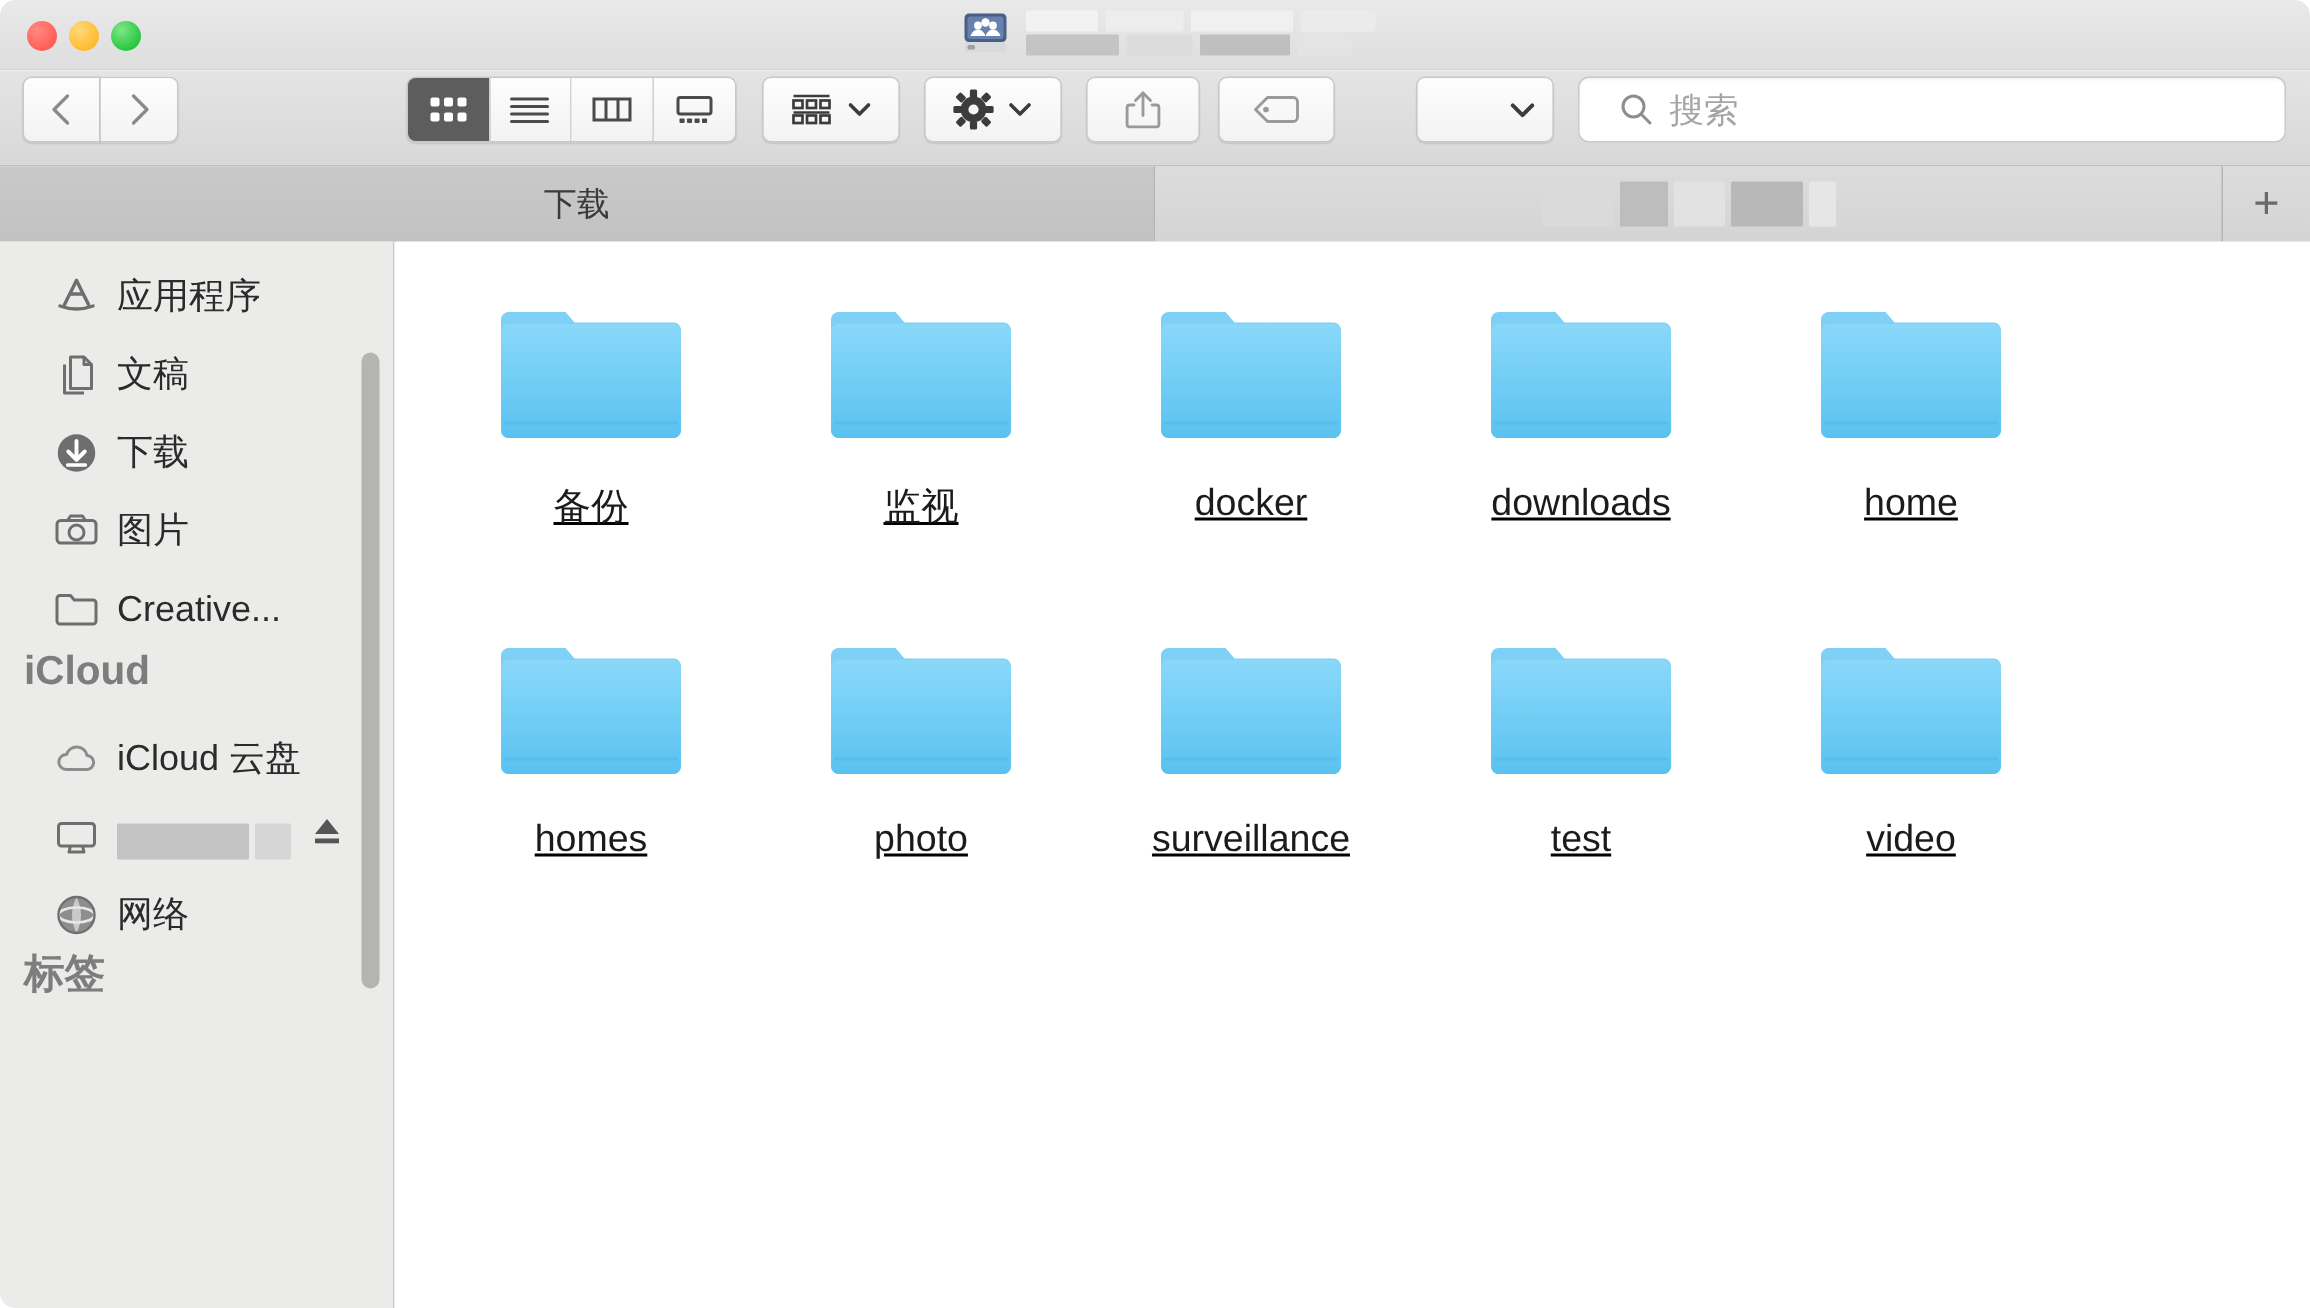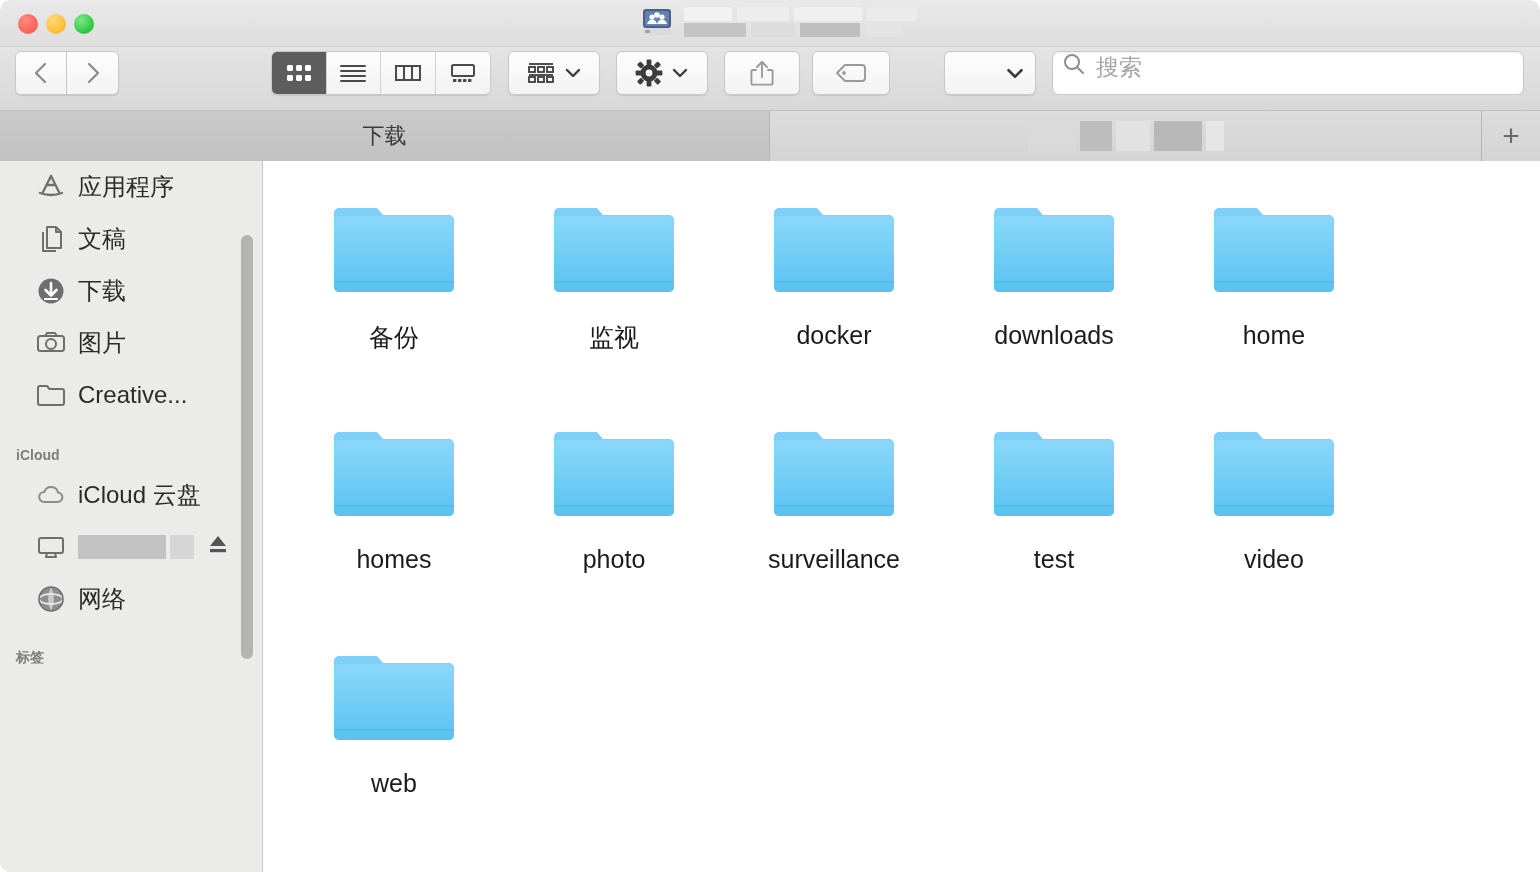--- a/index.html
+++ b/index.html
@@ -83,22 +83,22 @@
   .gear-btn { left: 616px; width: 92px; gap: 8px; }
   .share-btn{ left: 724px; width: 76px; }
   .tag-btn  { left: 812px; width: 78px; }
   .blank-dd { left: 944px; width: 92px; }
 
   .search-box {
     position: absolute; top: 4px; left: 1052px;
     width: 472px; height: 44px;
     background: #ffffff;
     border: 1px solid #c9c9c9; border-radius: 7px;
-    display: flex; align-items: flex-start; gap: 10px;
-    padding-left: 9px;
+    display: flex; align-items: center; gap: 10px;
+    padding-left: 26px;
     box-shadow: inset 0 1px 2px rgba(0,0,0,0.06);
   }
   .search-ph { color: #a5a5a5; font-size: 23px; }
 
   
   .tabbar {
     position: absolute; top: 111px; left: 0;
     width: 1540px; height: 50px;
     display: flex;
     background: #d6d6d6;
@@ -123,28 +123,28 @@
   
   .sidebar {
     position: absolute; top: 161px; left: 0;
     width: 263px; height: 711px;
     background: #ebebe9;
     border-right: 1px solid #c5c5c5;
     border-radius: 0 0 0 10px;
     overflow: hidden;
   }
   .sb-item {
-    display: flex; align-items: center; gap: 12px;
+    display: flex; align-items: flex-end; gap: 12px;
     height: 52px; padding-left: 36px;
     font-size: 24px; color: #2b2b2b;
   }
   .sb-icon { width: 30px; height: 30px; flex: 0 0 30px;
     display: flex; align-items: center; justify-content: center; }
   .sb-header {
-    font-size: 14px; color: #7d7d7d; font-weight: bold;
+    font-size: 27px; color: #7d7d7d; font-weight: bold;
     padding-left: 16px; height: 48px; display: flex; align-items: flex-end;
     padding-bottom: 6px;
   }
   .sb-scroll {
     position: absolute; left: 241px; top: 74px;
     width: 12px; height: 424px;
     background: #b4b4b0; border-radius: 6px;
   }
   .sb-redact { display: flex; gap: 4px; align-items: center; }
   .eject { margin-left: auto; margin-right: 42px; }
@@ -154,20 +154,21 @@
     position: absolute; top: 161px; left: 264px;
     width: 1276px; height: 711px;
     background: #ffffff;
     padding: 22px 0 0 20px;
   }
   .grid { display: flex; flex-wrap: wrap; }
   .cell {
     width: 220px; height: 224px;
     display: flex; flex-direction: column;
     align-items: center;
+    text-decoration: underline;
   }
   .folder { width: 124px; height: 98px; position: relative; margin-top: 18px; }
   .cell-label {
     margin-top: 22px;
     font-size: 25px; color: #1b1b1b;
     text-align: center;
     white-space: nowrap;
   }
 </style>
 </head>
@@ -575,27 +576,17 @@
         <div class="folder">
           <svg width="124" height="98" viewBox="0 0 124 98">
             <path d="M2 12 a5 5 0 0 1 5-5 H45 l6 7 H117 a5 5 0 0 1 5 5 V86 a5 5 0 0 1-5 5 H7 a5 5 0 0 1-5-5 Z" fill="#7fd0f7"></path>
             <path d="M2 20 a5 5 0 0 1 5-5 H117 a5 5 0 0 1 5 5 V86 a5 5 0 0 1-5 5 H7 a5 5 0 0 1-5-5 Z" fill="url(#fg0)"></path>
             <rect x="4" y="80" width="116" height="2" fill="#4fb8e8" opacity="0.55"></rect>
           </svg>
         </div>
         <div class="cell-label">video</div>
       </div>
 
-      <div class="cell">
-        <div class="folder">
-          <svg width="124" height="98" viewBox="0 0 124 98">
-            <path d="M2 12 a5 5 0 0 1 5-5 H45 l6 7 H117 a5 5 0 0 1 5 5 V86 a5 5 0 0 1-5 5 H7 a5 5 0 0 1-5-5 Z" fill="#7fd0f7"></path>
-            <path d="M2 20 a5 5 0 0 1 5-5 H117 a5 5 0 0 1 5 5 V86 a5 5 0 0 1-5 5 H7 a5 5 0 0 1-5-5 Z" fill="url(#fg0)"></path>
-            <rect x="4" y="80" width="116" height="2" fill="#4fb8e8" opacity="0.55"></rect>
-          </svg>
-        </div>
-        <div class="cell-label">web</div>
-      </div>
 
     </div>
   </div>
 
 </div>
 
 </body></html>

